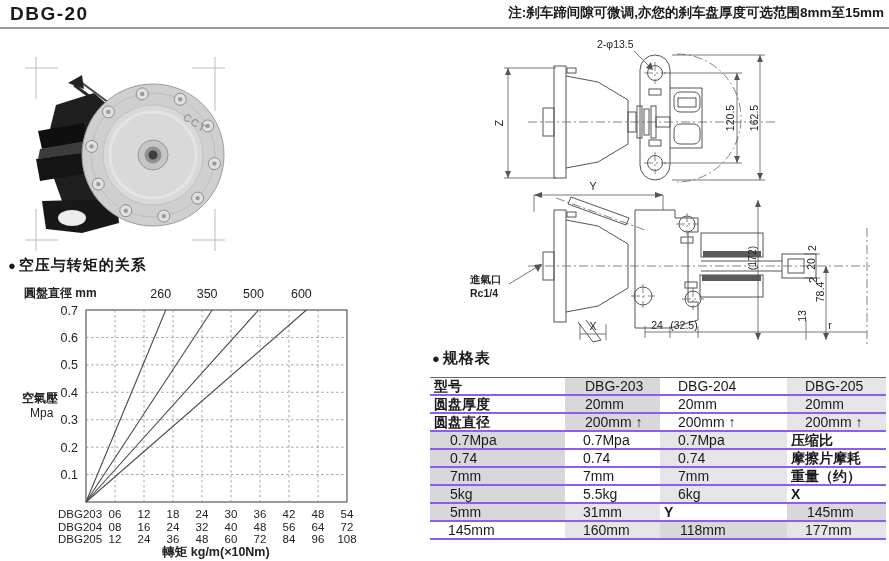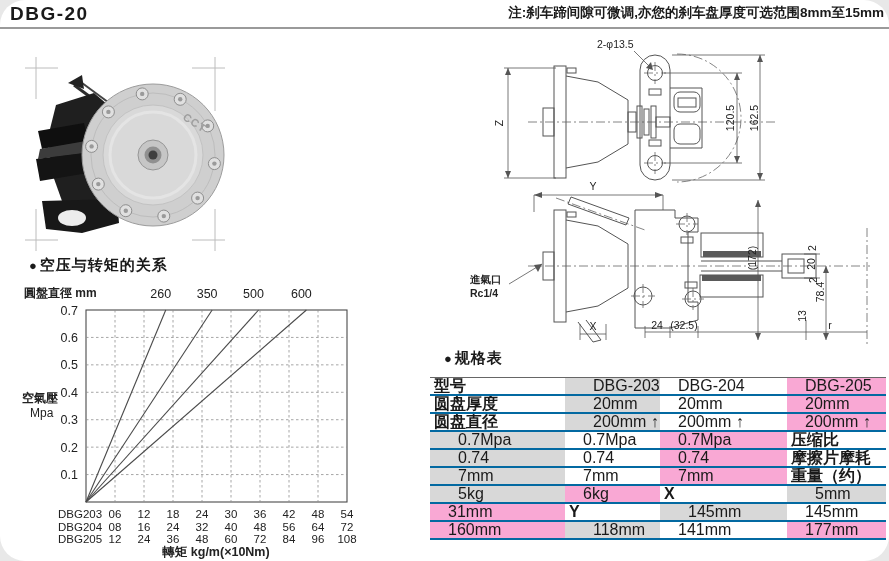--- a/index.html
+++ b/index.html
@@ -1,44 +1,44 @@
 <!DOCTYPE html>
 <html><head>
 <meta charset="utf-8">
 <style>
   html,body{margin:0;padding:0;background:#e8e8e8;}
   .page{position:relative;width:889px;height:561px;background:#ffffff;overflow:hidden;
-        font-family:"Liberation Sans",sans-serif;color:#1a1a1a;border-radius:25px;}
+        font-family:"Liberation Sans",sans-serif;color:#1a1a1a;}
   .title{position:absolute;left:10px;top:3px;font-size:19px;font-weight:bold;letter-spacing:1.5px;}
   .note{position:absolute;right:5px;top:4px;font-size:13.5px;font-weight:bold;white-space:nowrap;}
   .rule{position:absolute;left:0;top:27px;width:889px;height:2px;background:#9a9a9a;}
   .section-title{position:absolute;font-size:15px;font-weight:bold;letter-spacing:1px;}
-  #torque-title{left:8px;top:256px;margin-left:21px;}
-  #spec-title{left:444px;top:349px;font-family:Liberation Serif, serif;}
+  #torque-title{left:8px;top:256px;}
+  #spec-title{left:432px;top:349px;font-family:Liberation Serif, serif;}
   .bullet{font-size:13px;margin-right:2px;}
   svg{position:absolute;}
   #photo-svg{left:22px;top:53px;}
   #drawing-svg{left:430px;top:32px;}
   #chart-svg{left:20px;top:280px;}
   svg text{font-family:"Liberation Sans",sans-serif;}
   .dwg path,.dwg rect,.dwg line,.dwg circle,.dwg polygon,.dwg polyline{fill:none;stroke:#555;stroke-width:1;}
   .dwg .cl{stroke-dasharray:9 3 2 3;stroke-width:.8;stroke:#666;}
   .dwg .dim{stroke-width:.8;stroke:#555;}
   .dwg .arr{fill:#555;stroke:none;}
   .dwg .fillDark{fill:#5a5a5a;stroke:none;}
   .dwg text{font-size:10.5px;fill:#222;}
   
   #spec-table{position:absolute;left:430px;top:377px;width:456px;
       display:grid;grid-template-columns:135px 95px 127px 99px;border-top:1px solid #666;}
-  #spec-table .cell{height:16px;line-height:16.5px;border-bottom:2px solid #0369a1;
-      font-size:16px;overflow:hidden;white-space:nowrap;}
+  #spec-table .cell{height:16px;line-height:16.5px;border-bottom:2px solid #8b5cf6;
+      font-size:14px;overflow:hidden;white-space:nowrap;}
   #spec-table .c0{padding-left:4px;font-weight:bold;}
-  #spec-table .c1{background:#d8d8d8;padding-left:28px;}
+  #spec-table .c1{background:#d8d8d8;padding-left:20px;}
   #spec-table .c2{padding-left:18px;}
-  #spec-table .c3{background:#f9a8d4;padding-left:18px;}
+  #spec-table .c3{background:#e5e5e5;padding-left:18px;}
 </style>
 </head>
 <body>
 
 <div class="page">
 
   <div class="title">DBG-20</div>
   <div class="note">注:刹车蹄间隙可微调,亦您的刹车盘厚度可选范围8mm至15mm</div>
   <div class="rule"></div>
 
@@ -320,26 +320,26 @@
       <div class="cell c0">压缩比</div>
       <div class="cell c1">0.74</div>
       <div class="cell c2">0.74</div>
       <div class="cell c3">0.74</div>
       <div class="cell c0">摩擦片摩耗</div>
       <div class="cell c1">7mm</div>
       <div class="cell c2">7mm</div>
       <div class="cell c3">7mm</div>
       <div class="cell c0">重量（约）</div>
       <div class="cell c1">5kg</div>
+      <div class="cell c2">5.5kg</div>
       <div class="cell c3">6kg</div>
       <div class="cell c0">X</div>
       <div class="cell c1">5mm</div>
       <div class="cell c3">31mm</div>
       <div class="cell c0">Y</div>
       <div class="cell c1">145mm</div>
       <div class="cell c2">145mm</div>
       <div class="cell c3">160mm</div>
       <div class="cell c1">118mm</div>
-      <div class="cell c2">141mm</div>
       <div class="cell c3">177mm</div>
     </div>
 
 </div>
 
 </body></html>

